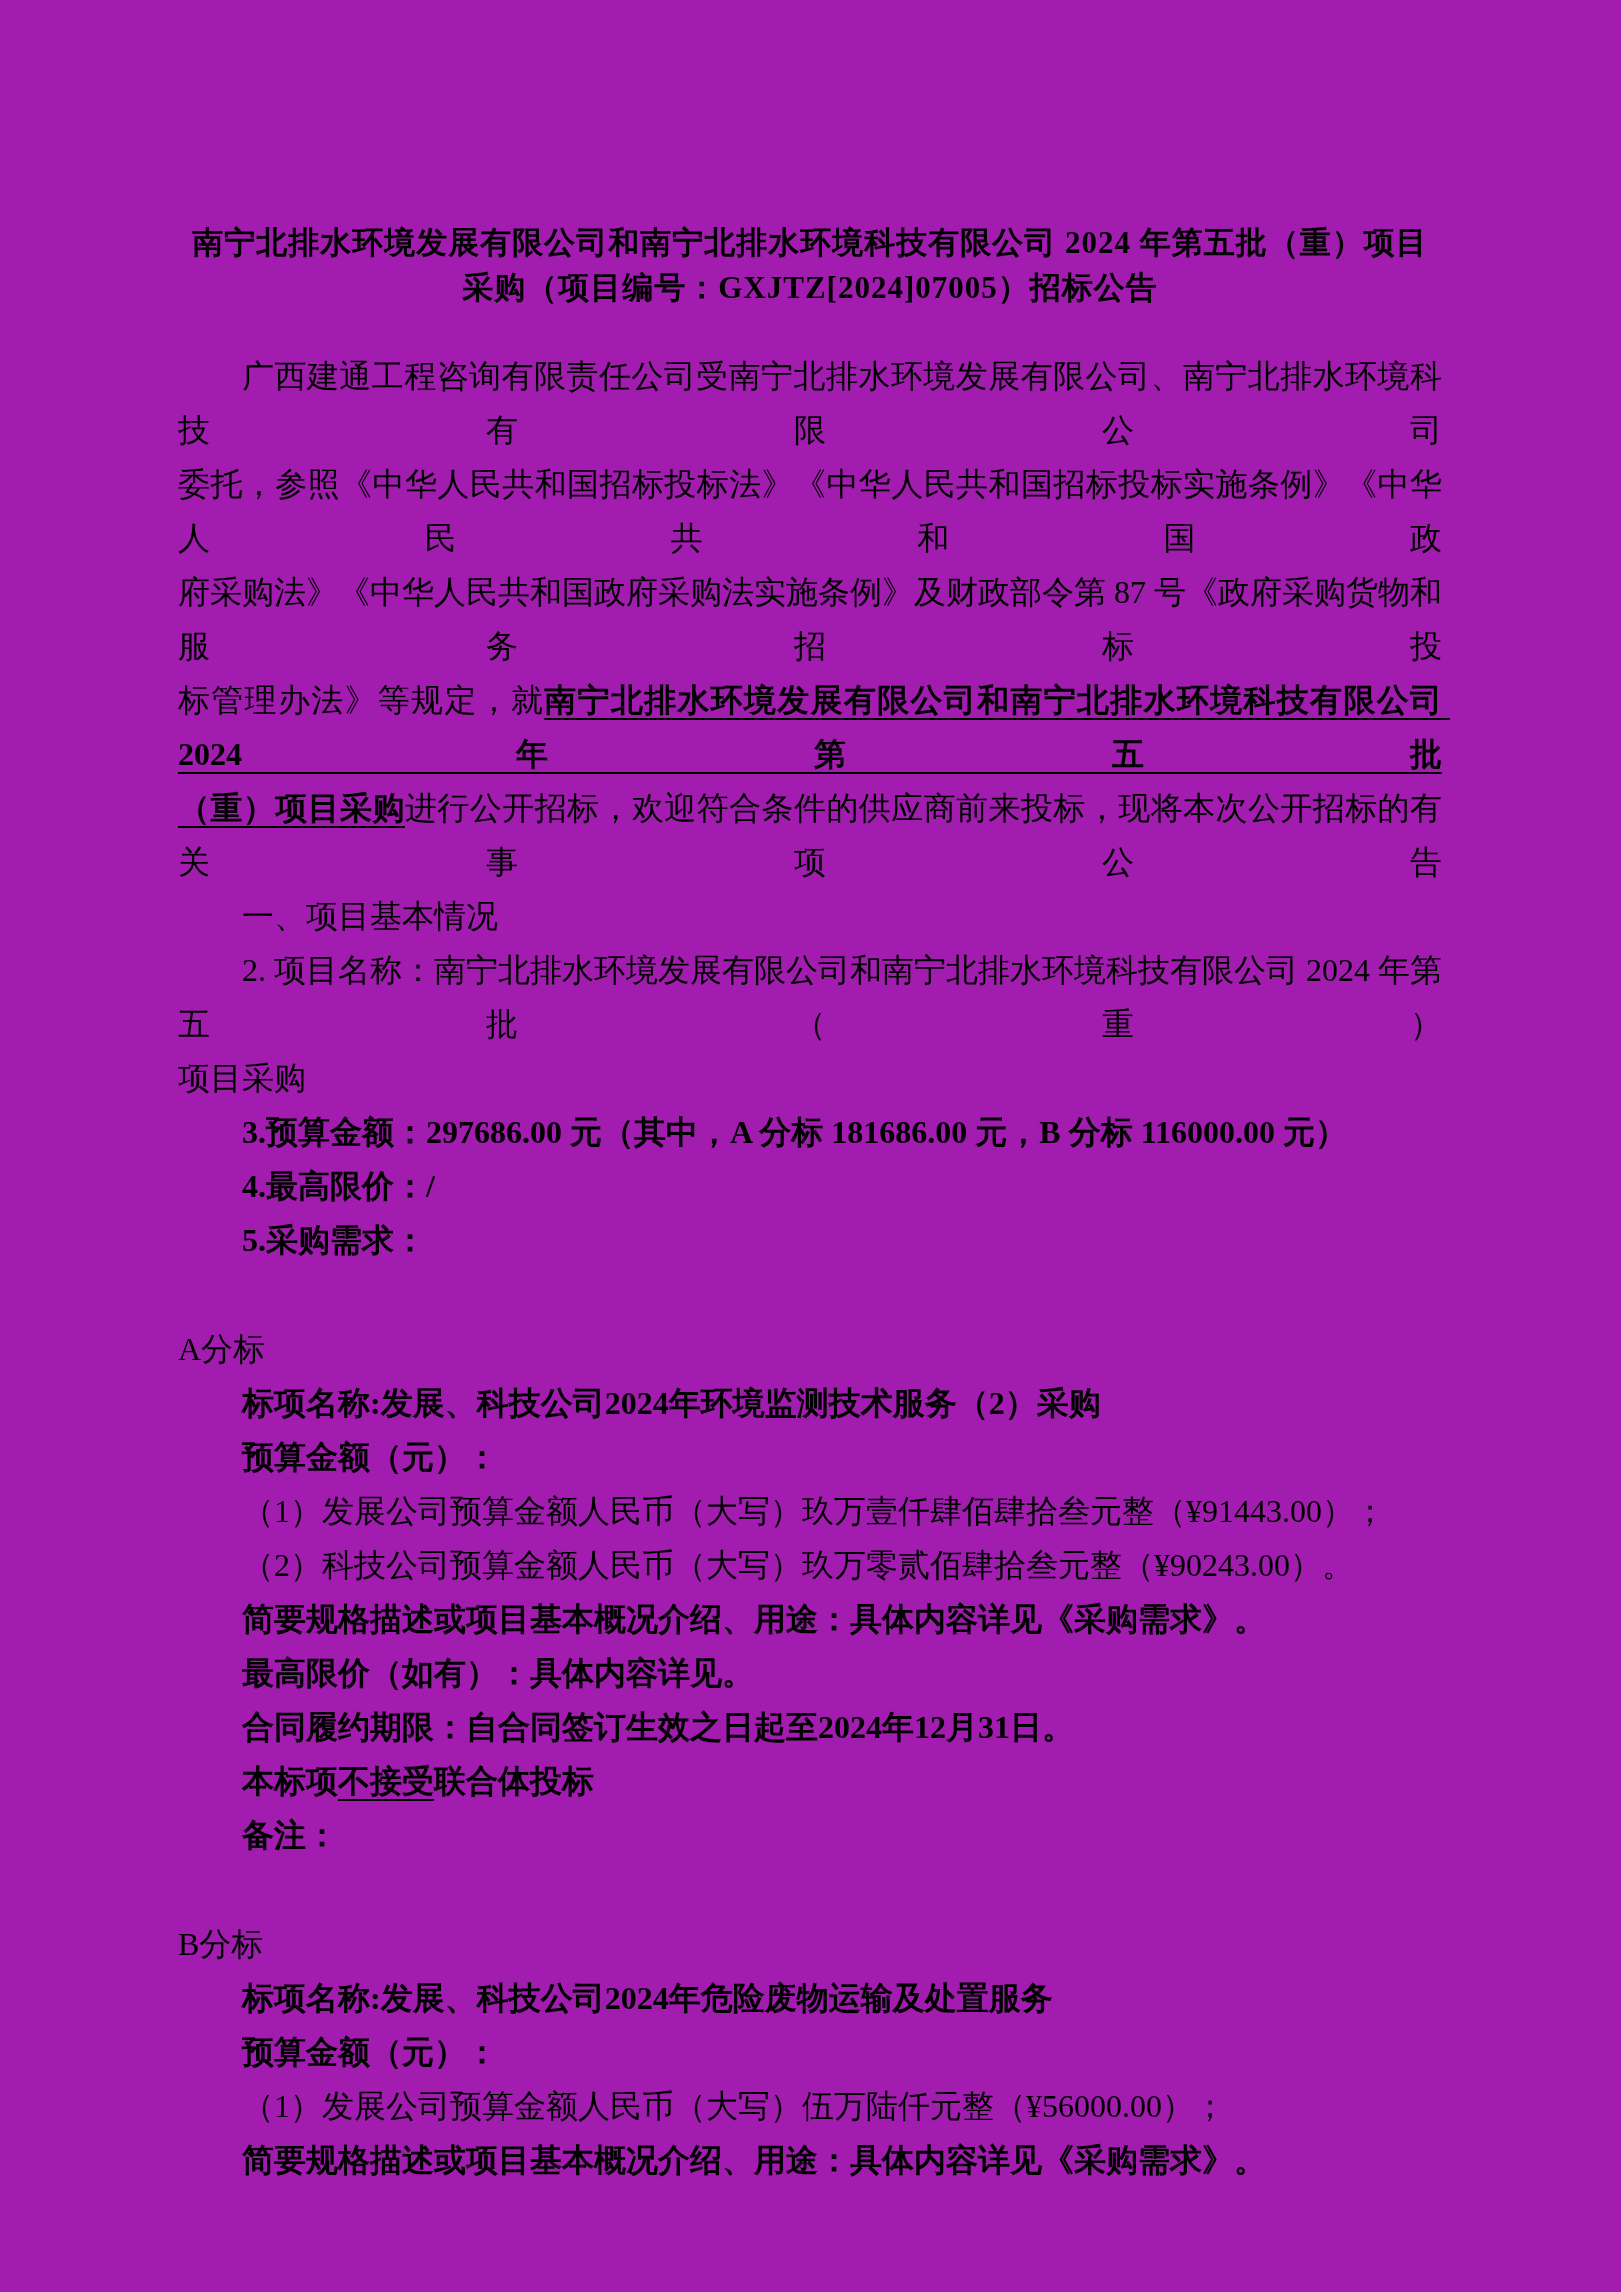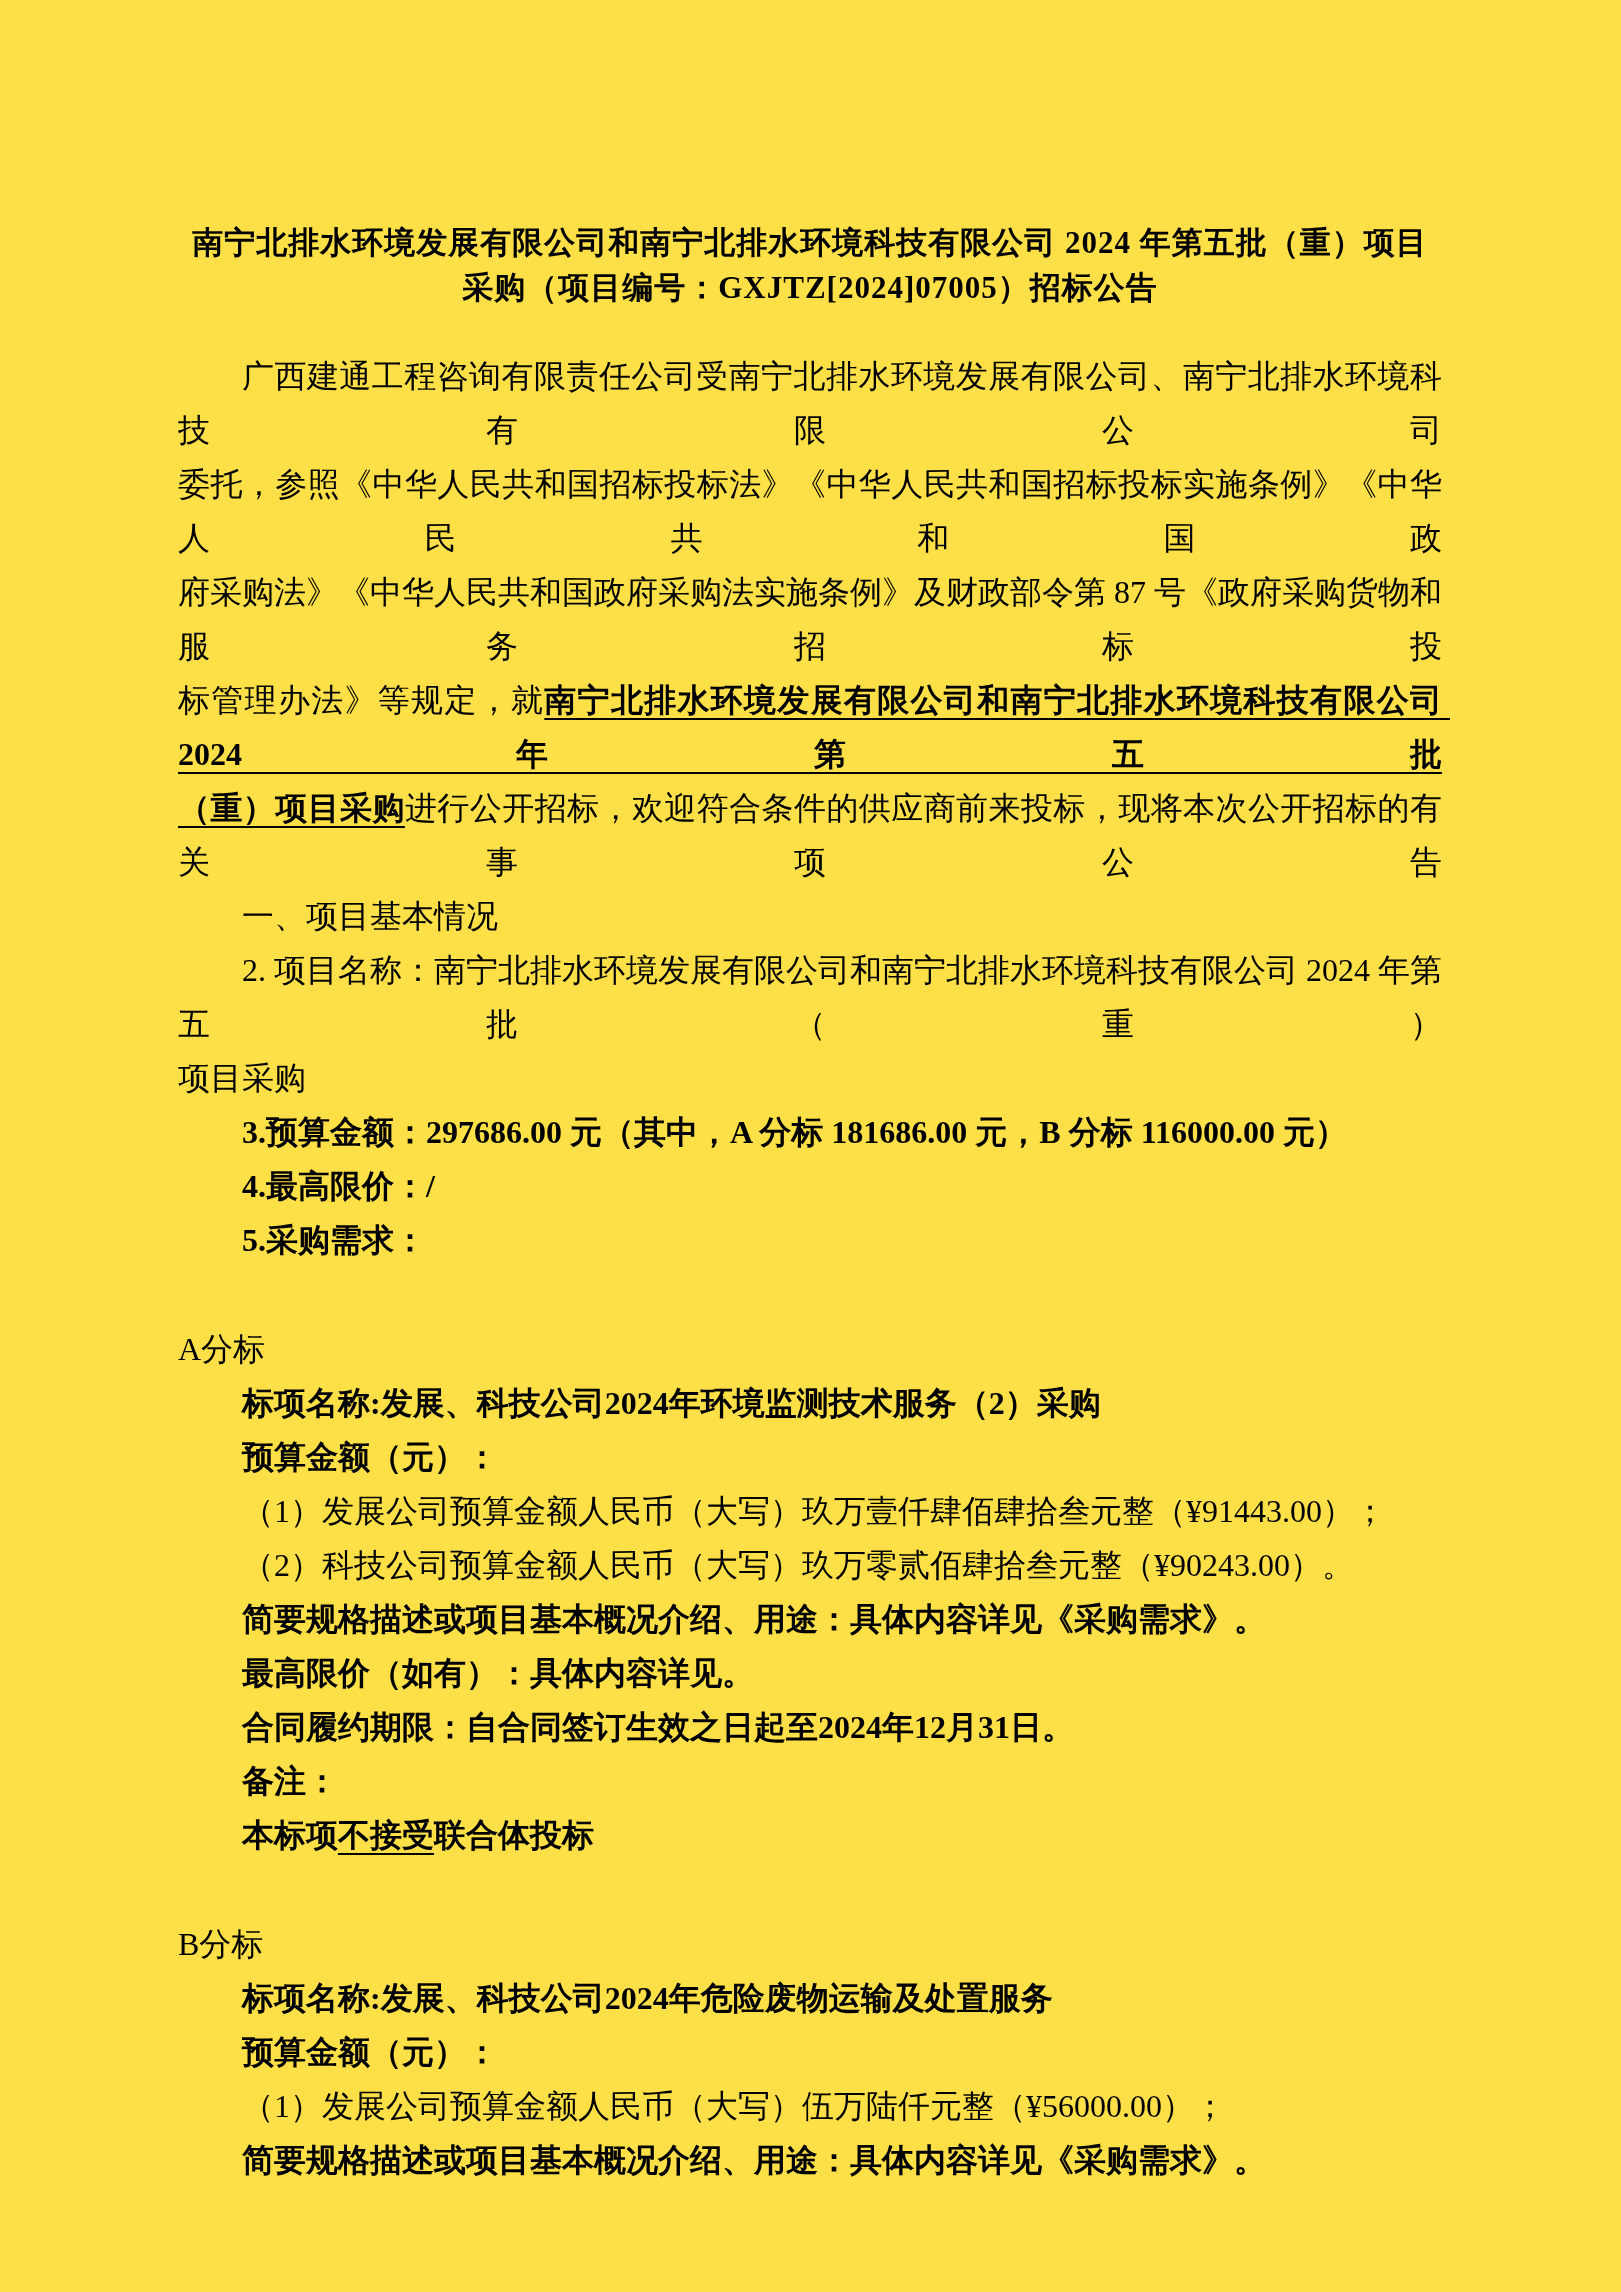--- a/index.html
+++ b/index.html
@@ -4,21 +4,21 @@
 <style>
   html, body {
     margin: 0;
     padding: 0;
     background: #ffffff;
   }
   .page {
     position: relative;
     width: 1621px;
     height: 2293px;
-    background: #fde047;
+    background: #a21caf;
     color: #000000;
     font-family: "Liberation Serif", "DejaVu Serif", serif;
     overflow: hidden;
   }
   .content {
     position: absolute;
     left: 178px;
     top: 0;
     width: 1264px;
   }
@@ -72,22 +72,22 @@
         <div class="line lf ind b"><span class="">4.最高限价：/</span></div>
         <div class="line lf ind b"><span class="">5.采购需求：</span></div>
         <div class="line lf gap"><span class="">A分标</span></div>
         <div class="line lf ind b"><span class="">标项名称:发展、科技公司2024年环境监测技术服务（2）采购</span></div>
         <div class="line lf ind b"><span class="">预算金额（元）：</span></div>
         <div class="line lf ind"><span class="">（1）发展公司预算金额人民币（大写）玖万壹仟肆佰肆拾叁元整（¥91443.00）；</span></div>
         <div class="line lf ind"><span class="">（2）科技公司预算金额人民币（大写）玖万零贰佰肆拾叁元整（¥90243.00）。</span></div>
         <div class="line lf ind b"><span class="">简要规格描述或项目基本概况介绍、用途：具体内容详见《采购需求》。</span></div>
         <div class="line lf ind b"><span class="">最高限价（如有）：具体内容详见。</span></div>
         <div class="line lf ind b"><span class="">合同履约期限：自合同签订生效之日起至2024年12月31日。</span></div>
+        <div class="line lf ind b"><span class="">本标项</span><span class="u">不接受</span><span class="">联合体投标</span></div>
         <div class="line lf ind b"><span class="">备注：</span></div>
-        <div class="line lf ind b"><span class="">本标项</span><span class="u">不接受</span><span class="">联合体投标</span></div>
         <div class="line lf gap"><span class="">B分标</span></div>
         <div class="line lf ind b"><span class="">标项名称:发展、科技公司2024年危险废物运输及处置服务</span></div>
         <div class="line lf ind b"><span class="">预算金额（元）：</span></div>
         <div class="line lf ind"><span class="">（1）发展公司预算金额人民币（大写）伍万陆仟元整（¥56000.00）；</span></div>
         <div class="line lf ind b"><span class="">简要规格描述或项目基本概况介绍、用途：具体内容详见《采购需求》。</span></div>
       </div>
   </div>
 </div>
 
 

